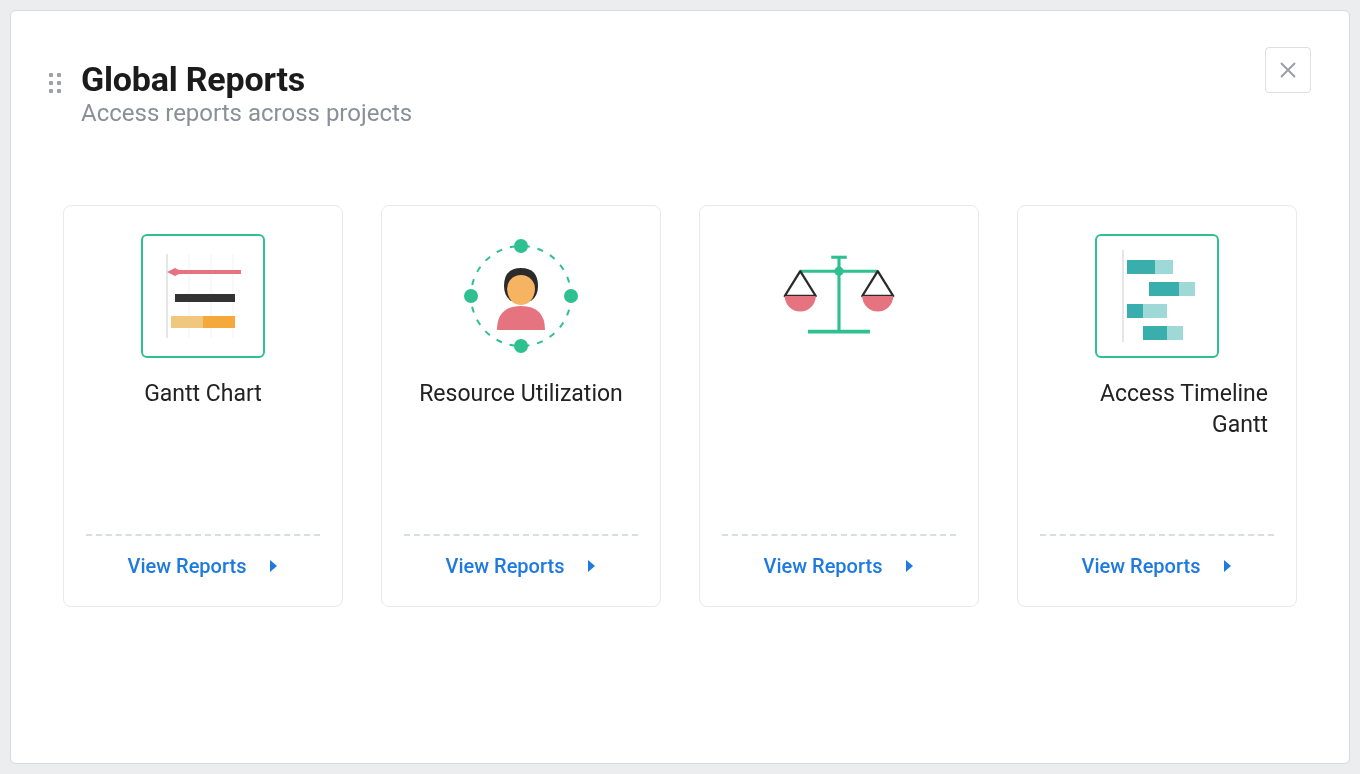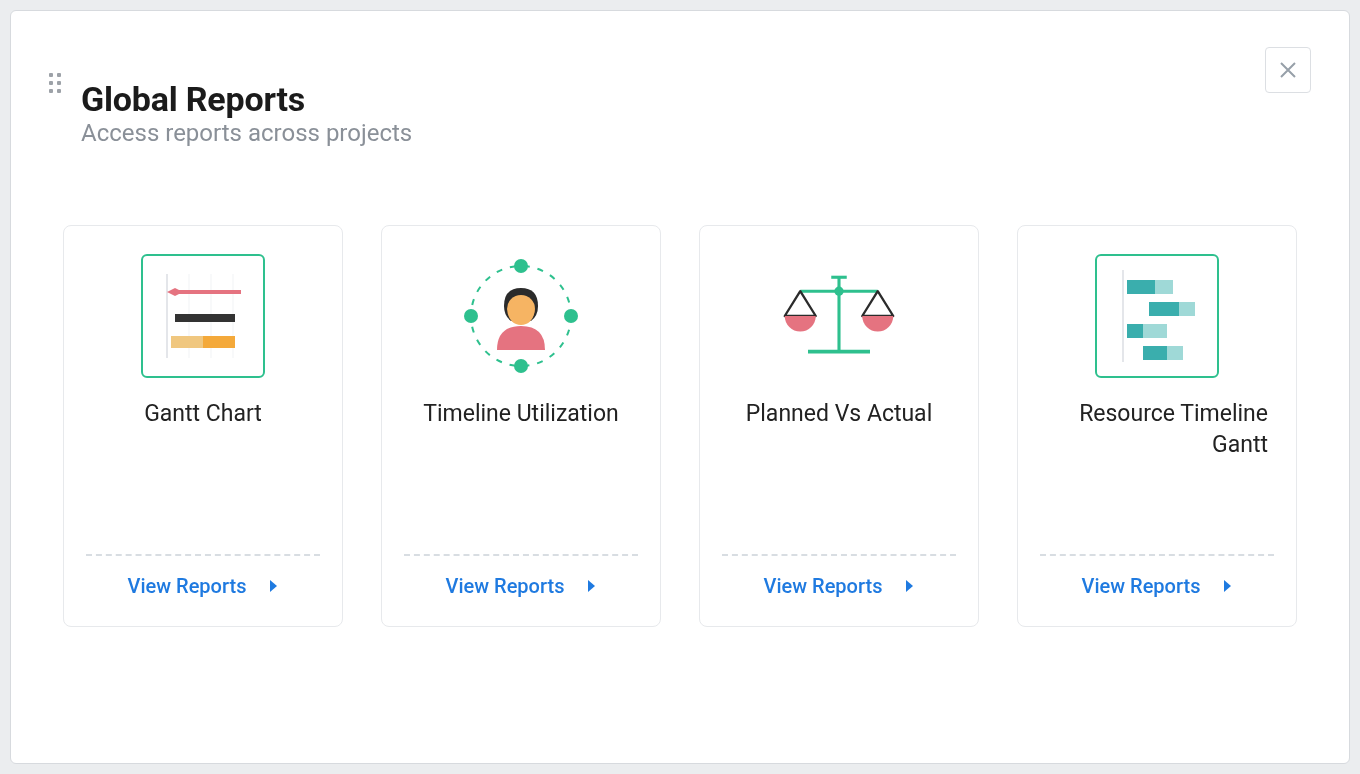--- a/index.html
+++ b/index.html
@@ -48,21 +48,20 @@
     justify-content: center;
     cursor: pointer;
   }
   .close-btn svg { width: 20px; height: 20px; stroke: #97a0a9; stroke-width: 2; fill: none; }
   .header { margin-left: 18px; }
   .title {
     font-size: 34px;
     font-weight: 700;
     color: #1b1b1b;
     letter-spacing: -0.2px;
-    margin-top: 20px;
   }
   .subtitle {
     margin-top: 0;
     font-size: 24px;
     color: #8a9098;
     font-weight: 400;
   }
   .cards {
     margin-top: 78px;
     display: flex;
@@ -181,21 +180,21 @@
           <circle cx="62" cy="12" r="7" fill="#2ec08e"></circle>
           <circle cx="112" cy="62" r="7" fill="#2ec08e"></circle>
           <circle cx="62" cy="112" r="7" fill="#2ec08e"></circle>
           <circle cx="12" cy="62" r="7" fill="#2ec08e"></circle>
           <path d="M45 52 Q45 34 62 34 Q79 34 79 52 Q79 62 72 67 L52 67 Q45 62 45 52 Z" fill="#2b2b2b"></path>
           <circle cx="62" cy="55" r="14" fill="#f6b463"></circle>
           <path d="M38 96 Q38 72 62 72 Q86 72 86 96 Z" fill="#e57380"></path>
           <circle cx="62" cy="58" r="13" fill="#f6b463"></circle>
         </svg>
       </div>
-      <div class="card-label">Timeline Utilization</div>
+      <div class="card-label">Resource Utilization</div>
       <div class="card-spacer"></div>
       <div class="card-divider"></div>
       <a class="view-link">
         <span>View Reports</span>
         <svg viewBox="0 0 10 14">
             <polygon points="2,1 9,7 2,13"></polygon>
           </svg>
       </a>
     </div>
 
@@ -206,21 +205,20 @@
           <line x1="30" y1="30" x2="130" y2="30" stroke="#2ec08e" stroke-width="4"></line>
           <line x1="70" y1="12" x2="90" y2="12" stroke="#2ec08e" stroke-width="4"></line>
           <circle cx="80" cy="30" r="6" fill="#2ec08e"></circle>
           <line x1="40" y1="108" x2="120" y2="108" stroke="#2ec08e" stroke-width="5"></line>
           <polygon points="30,30 10,62 50,62" fill="none" stroke="#2b2b2b" stroke-width="3" stroke-linejoin="round"></polygon>
           <path d="M10 62 A20 20 0 0 0 50 62 Z" fill="#e57380"></path>
           <polygon points="130,30 110,62 150,62" fill="none" stroke="#2b2b2b" stroke-width="3" stroke-linejoin="round"></polygon>
           <path d="M110 62 A20 20 0 0 0 150 62 Z" fill="#e57380"></path>
         </svg>
       </div>
-      <div class="card-label">Planned Vs Actual</div>
       <div class="card-spacer"></div>
       <div class="card-divider"></div>
       <a class="view-link">
         <span>View Reports</span>
         <svg viewBox="0 0 10 14">
             <polygon points="2,1 9,7 2,13"></polygon>
           </svg>
       </a>
     </div>
 
@@ -231,21 +229,21 @@
           <rect x="18" y="10" width="46" height="14" fill="#9fd9d7"></rect>
           <rect x="18" y="10" width="28" height="14" fill="#3aaead"></rect>
           <rect x="40" y="32" width="46" height="14" fill="#9fd9d7"></rect>
           <rect x="40" y="32" width="30" height="14" fill="#3aaead"></rect>
           <rect x="18" y="54" width="40" height="14" fill="#9fd9d7"></rect>
           <rect x="18" y="54" width="16" height="14" fill="#3aaead"></rect>
           <rect x="34" y="76" width="40" height="14" fill="#9fd9d7"></rect>
           <rect x="34" y="76" width="24" height="14" fill="#3aaead"></rect>
         </svg>
       </div>
-      <div class="card-label">Resource Timeline Gantt</div>
+      <div class="card-label">Access Timeline Gantt</div>
       <div class="card-spacer"></div>
       <div class="card-divider"></div>
       <a class="view-link">
         <span>View Reports</span>
         <svg viewBox="0 0 10 14">
             <polygon points="2,1 9,7 2,13"></polygon>
           </svg>
       </a>
     </div>
 

